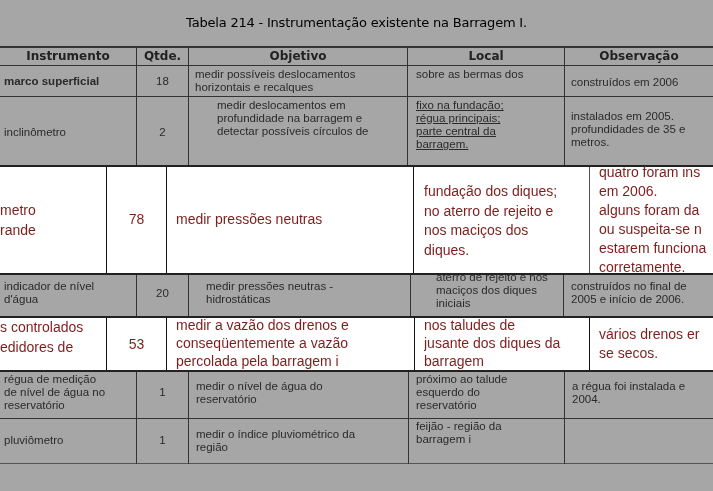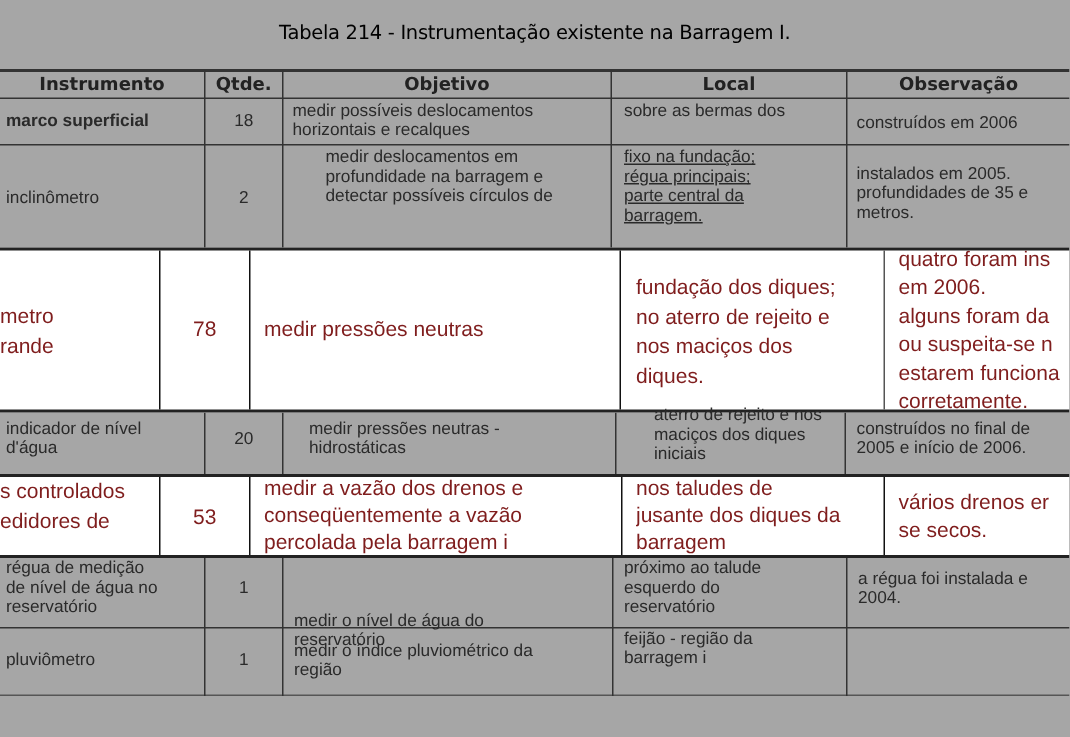--- a/index.html
+++ b/index.html
@@ -179,21 +179,21 @@
   </div>
 </div>
 
 <div>
   <div class="cell" style="left:4px;top:373px;width:132px;">
     <div>régua de medição</div>
     <div>de nível de água no</div>
     <div>reservatório</div>
   </div>
   <div class="cell center" style="left:137px;top:386px;width:51px;">1</div>
-  <div class="cell" style="left:196px;top:380px;width:210px;margin-top:28px;">
+  <div class="cell" style="left:196px;top:380px;width:210px;">
     <div>medir o nível de água do</div>
     <div>reservatório</div>
   </div>
   <div class="cell" style="left:416px;top:373px;width:146px;">
     <div>próximo ao talude</div>
     <div>esquerdo do</div>
     <div>reservatório</div>
   </div>
   <div class="cell" style="left:572px;top:380px;width:141px;white-space:nowrap;">
     <div>a régua foi instalada e</div>

